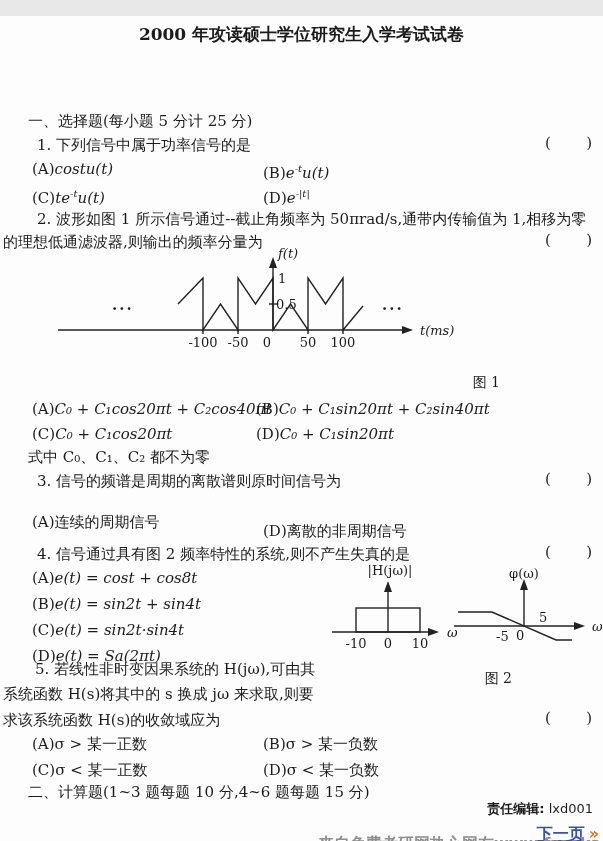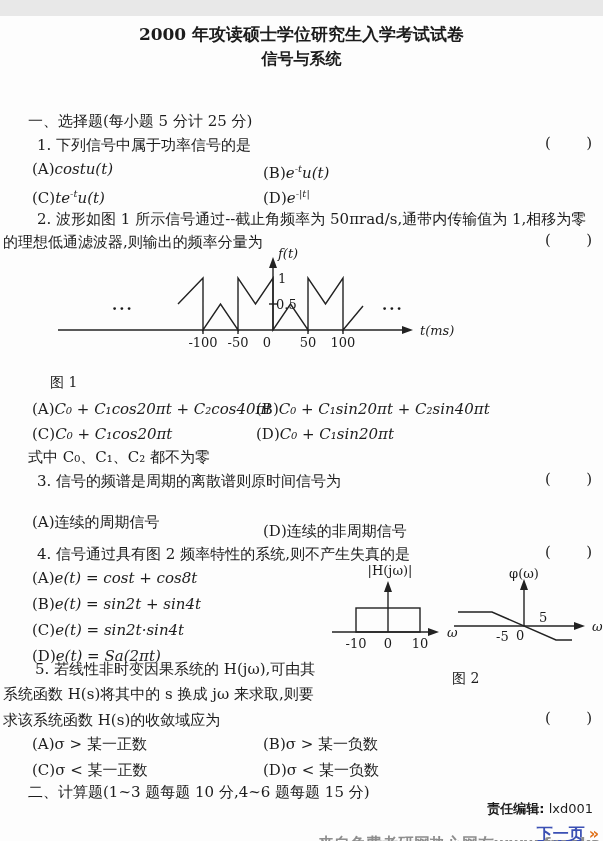--- a/index.html
+++ b/index.html
@@ -6,21 +6,21 @@
   .page{position:relative;width:603px;height:841px;margin:16px auto;background:#fdfdfd;
         font-family:"DejaVu Serif","Liberation Serif",serif;color:#1c1c1c;overflow:hidden;text-decoration:underline;}
   .line{position:absolute;white-space:nowrap;font-size:15px;line-height:20px;}
   .title1{top:8px;left:0;width:100%;text-align:center;font-weight:bold;font-size:17px;}
   .title2{top:33px;left:0;width:100%;text-align:center;font-weight:bold;font-size:16px;}
   .paren{position:absolute;left:545px;width:47px;display:flex;justify-content:space-between;
          font-size:15px;line-height:20px;}
   .math{font-style:italic;}
   .math sup{font-size:10px;font-style:italic;}
   .optlabel{font-style:normal;}
-  .caption{text-align:left;font-size:14px;}
+  .caption{text-align:right;font-size:14px;}
   svg{position:absolute;}
   svg text{font-family:"DejaVu Serif","Liberation Serif",serif;font-size:13px;fill:#1c1c1c;}
   svg .it{font-style:italic;}
   svg .dots{font-size:15px;font-weight:bold;letter-spacing:2px;}
   .figline{stroke:#222;stroke-width:1.4;fill:none;}
   .figarrow{fill:#222;stroke:none;}
   .editor{position:absolute;top:784px;right:10px;font-size:13px;
           font-family:"DejaVu Sans","Liberation Sans",sans-serif;}
   .editor b{font-weight:bold;}
   .nextpage{position:absolute;top:808px;right:4px;font-size:16px;font-weight:bold;
@@ -31,21 +31,20 @@
              font-family:"DejaVu Sans","Liberation Sans",sans-serif;font-weight:bold;
              font-size:16px;color:#8e8e8e;text-shadow:1px 1px 0 #ffffff,2px 2px 0 #f2f2f2;}
   .strip{position:absolute;left:374px;top:836px;width:226px;height:5px;background:#303030;}
 </style>
 </head>
 <body>
 
 <div class="page">
 
   <div class="line title1">2000 年攻读硕士学位研究生入学考试试卷</div>
-  <div class="line title2">信号与系统</div>
 
   <div class="line" style="top:95px;left:28px">一、选择题(每小题 5 分计 25 分)</div>
 
   <div class="line" style="top:119px;left:37px">1. 下列信号中属于功率信号的是</div>
   <div class="paren" style="top:117px">
     <span>(</span>
     <span>)</span>
   </div>
   <div class="line" style="top:143px;left:32px">
     <span class="optlabel">(A)</span><span class="math">costu(t)</span>
@@ -105,21 +104,21 @@
     <span class="optlabel">(D)</span><span class="math">C₀ + C₁sin20πt</span>
   </div>
   <div class="line" style="top:431px;left:28px">式中 C₀、C₁、C₂ 都不为零</div>
 
   <div class="line" style="top:455px;left:37px">3. 信号的频谱是周期的离散谱则原时间信号为</div>
   <div class="paren" style="top:453px">
     <span>(</span>
     <span>)</span>
   </div>
   <div class="line" style="top:496px;left:32px">(A)连续的周期信号</div>
-  <div class="line" style="top:505px;left:263px">(D)连续的非周期信号</div>
+  <div class="line" style="top:505px;left:263px">(D)离散的非周期信号</div>
 
   <div class="line" style="top:528px;left:37px">4. 信号通过具有图 2 频率特性的系统,则不产生失真的是</div>
   <div class="paren" style="top:526px">
     <span>(</span>
     <span>)</span>
   </div>
   <div class="line" style="top:552px;left:32px">
     <span class="optlabel">(A)</span><span class="math">e(t) = cost + cos8t</span>
   </div>
   <div class="line" style="top:578px;left:32px">

